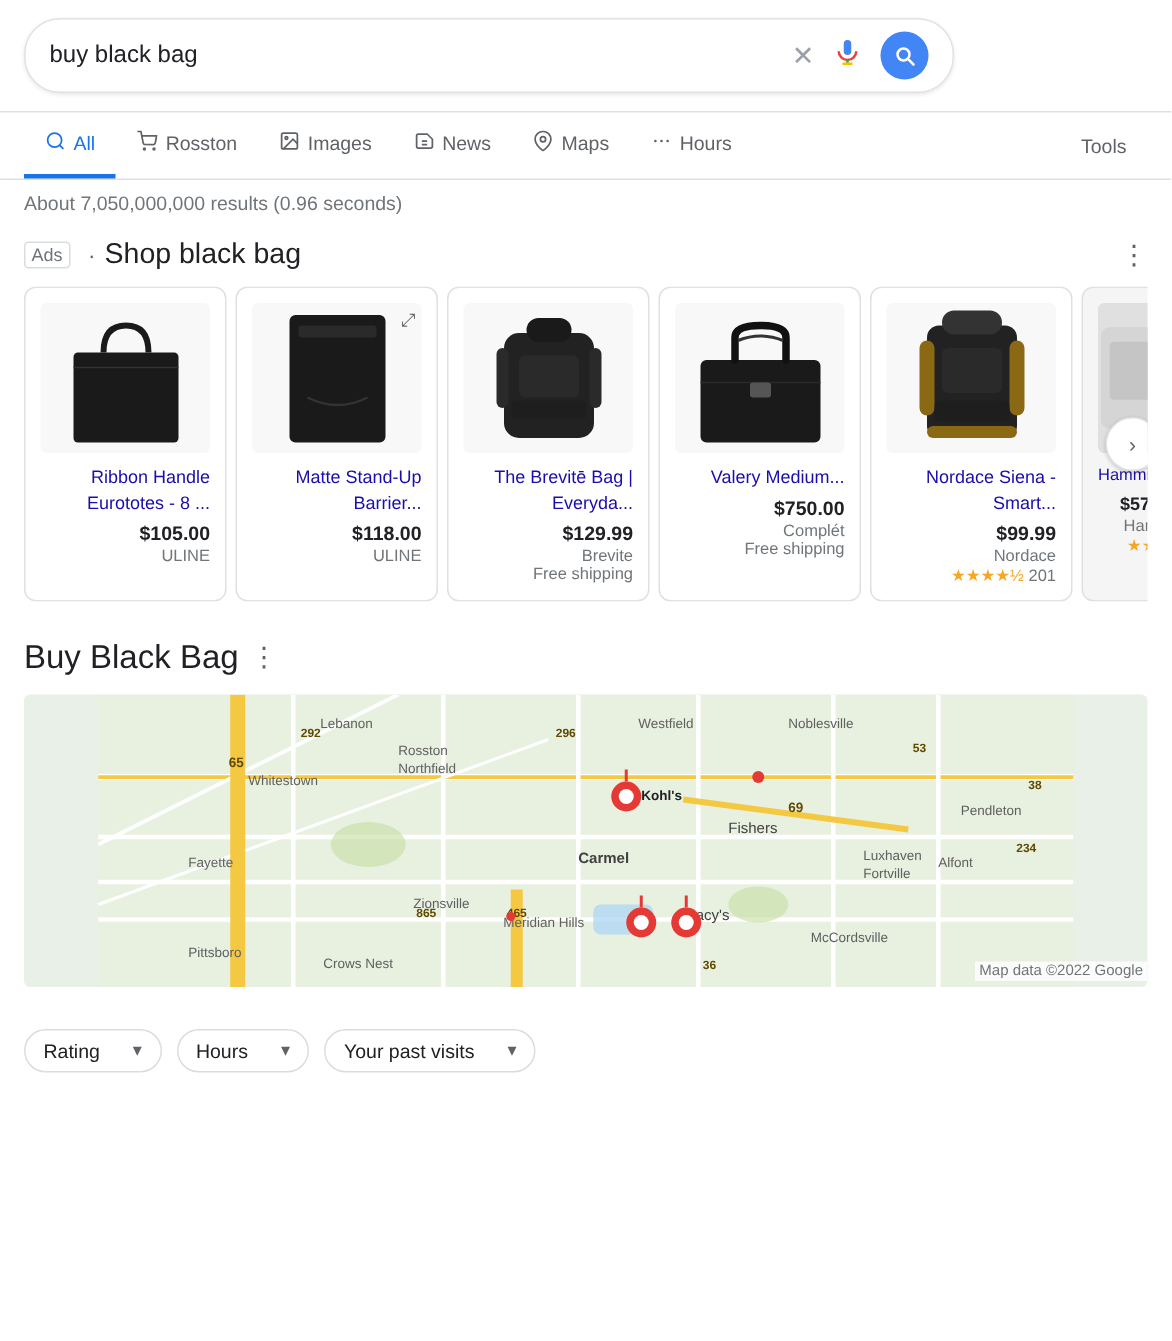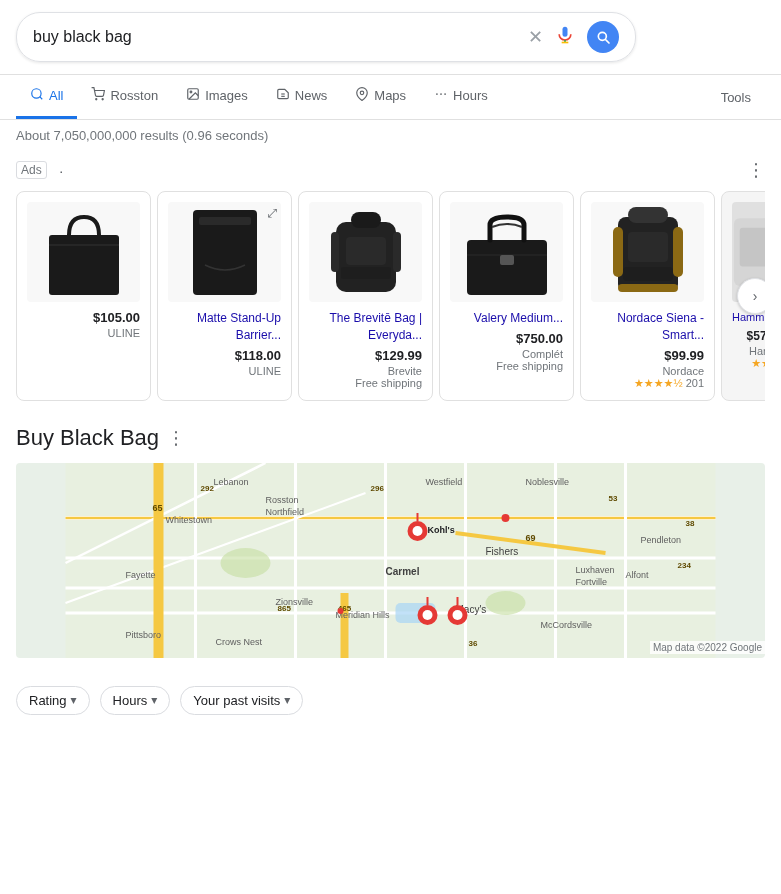--- a/index.html
+++ b/index.html
@@ -257,21 +257,21 @@
     
     .filter-pills {
       display: flex;
       gap: 10px;
       padding: 12px 16px;
       flex-wrap: wrap;
     }
     .filter-pill {
       display: flex;
       align-items: center;
-      gap: 4px;
+      gap: 22px;
       border: 1px solid #dadce0;
       border-radius: 20px;
       padding: 6px 12px;
       font-size: 13px;
       color: #202124;
       cursor: pointer;
       background: #fff;
     }
     .filter-pill-chevron {
       font-size: 12px;
@@ -375,36 +375,38 @@
 
 <div class="results-info">
   <span>About 7,050,000,000 results (0.96 seconds)</span>
 </div>
 
 <div class="ads-section">
   <div class="ads-header">
     <div style="display:flex;align-items:center;gap:6px;">
       <span class="ads-label">Ads</span>
       <span style="color:#5f6368;font-size:15px;">·</span>
+      <span class="ads-title">Shop black bag</span>
     </div>
     <span class="ads-more-icon">⋮</span>
   </div>
 
   <div class="products-wrapper">
     <div class="products-scroll">
 
       <div class="product-card">
         <div class="product-img-container">
           <svg width="90" height="95" viewBox="0 0 90 95" fill="none">
 
             <rect x="10" y="30" width="70" height="60" rx="3" fill="#1a1a1a"></rect>
             <path d="M30 30 Q30 12 45 12 Q60 12 60 30" stroke="#1a1a1a" stroke-width="4" fill="none"></path>
             <line x1="10" y1="40" x2="80" y2="40" stroke="#333" stroke-width="1"></line>
           </svg>
         </div>
+        <div class="product-title">Ribbon Handle Eurototes - 8 ...</div>
         <div class="product-price">$105.00</div>
         <div class="product-store">ULINE</div>
       </div>
 
       <div class="product-card">
         <div class="product-img-container">
           <span class="product-expand-icon">⤢</span>
           <svg width="80" height="95" viewBox="0 0 80 95" fill="none">
 
             <rect x="8" y="5" width="64" height="85" rx="4" fill="#1a1a1a"></rect>

